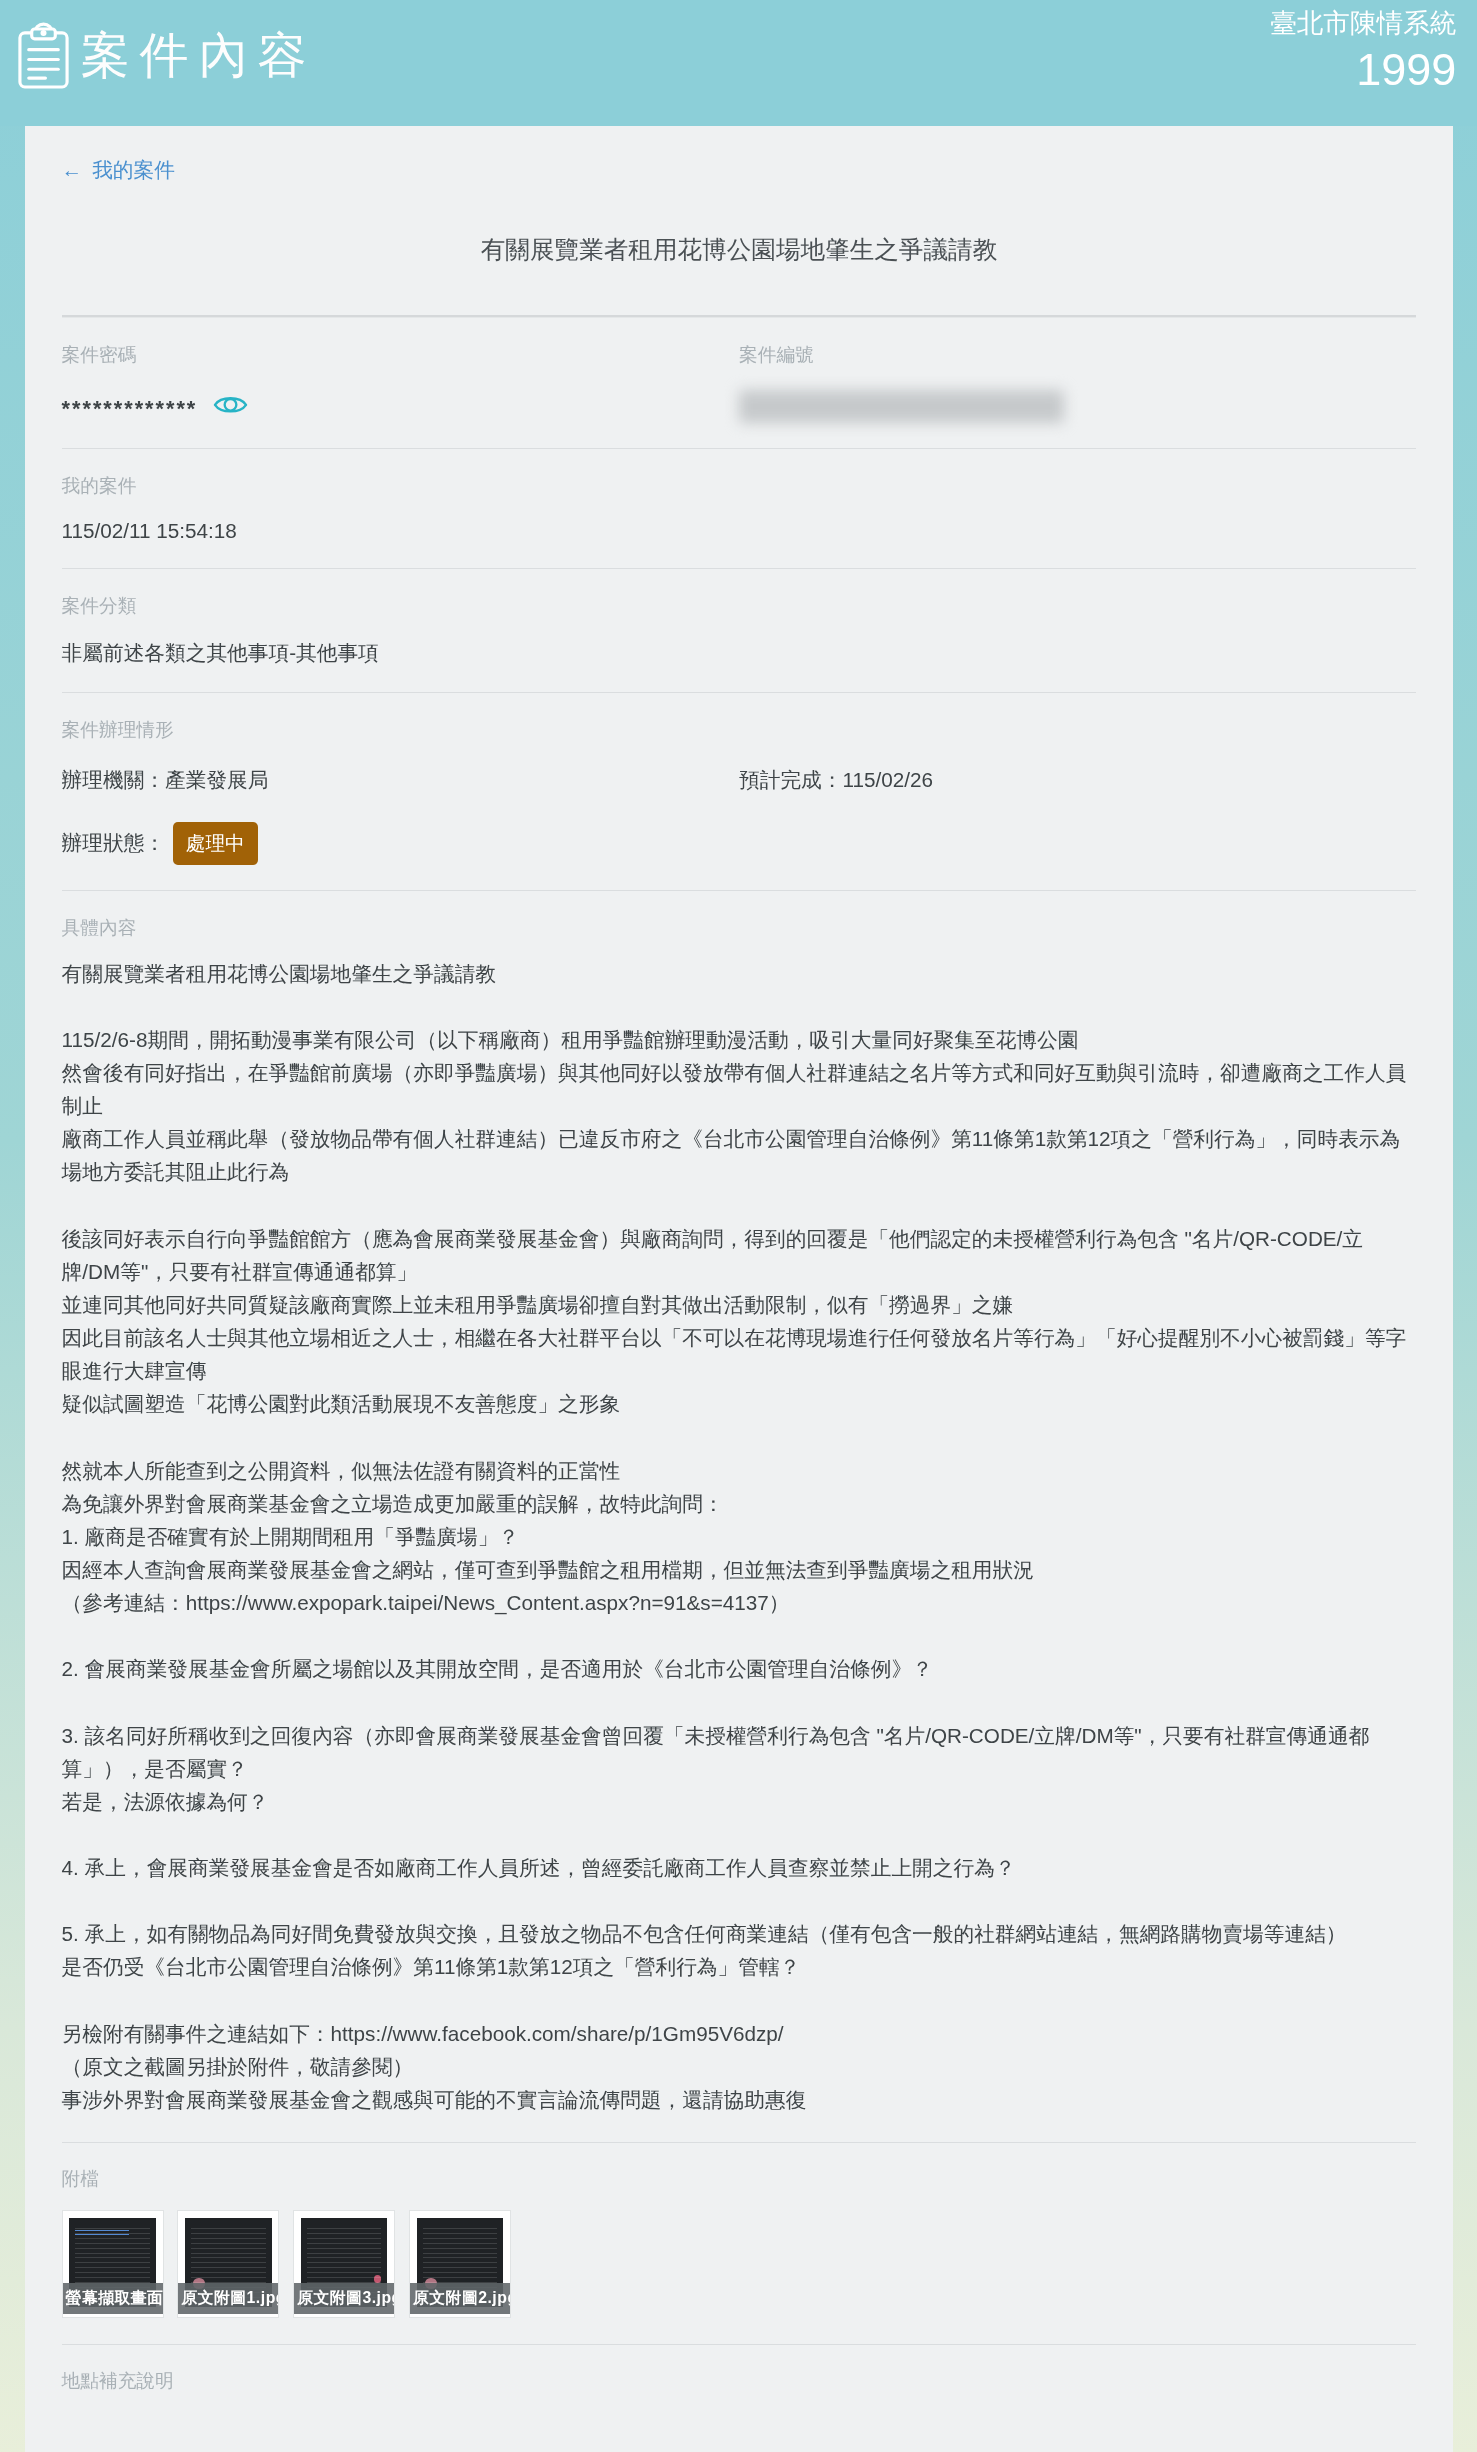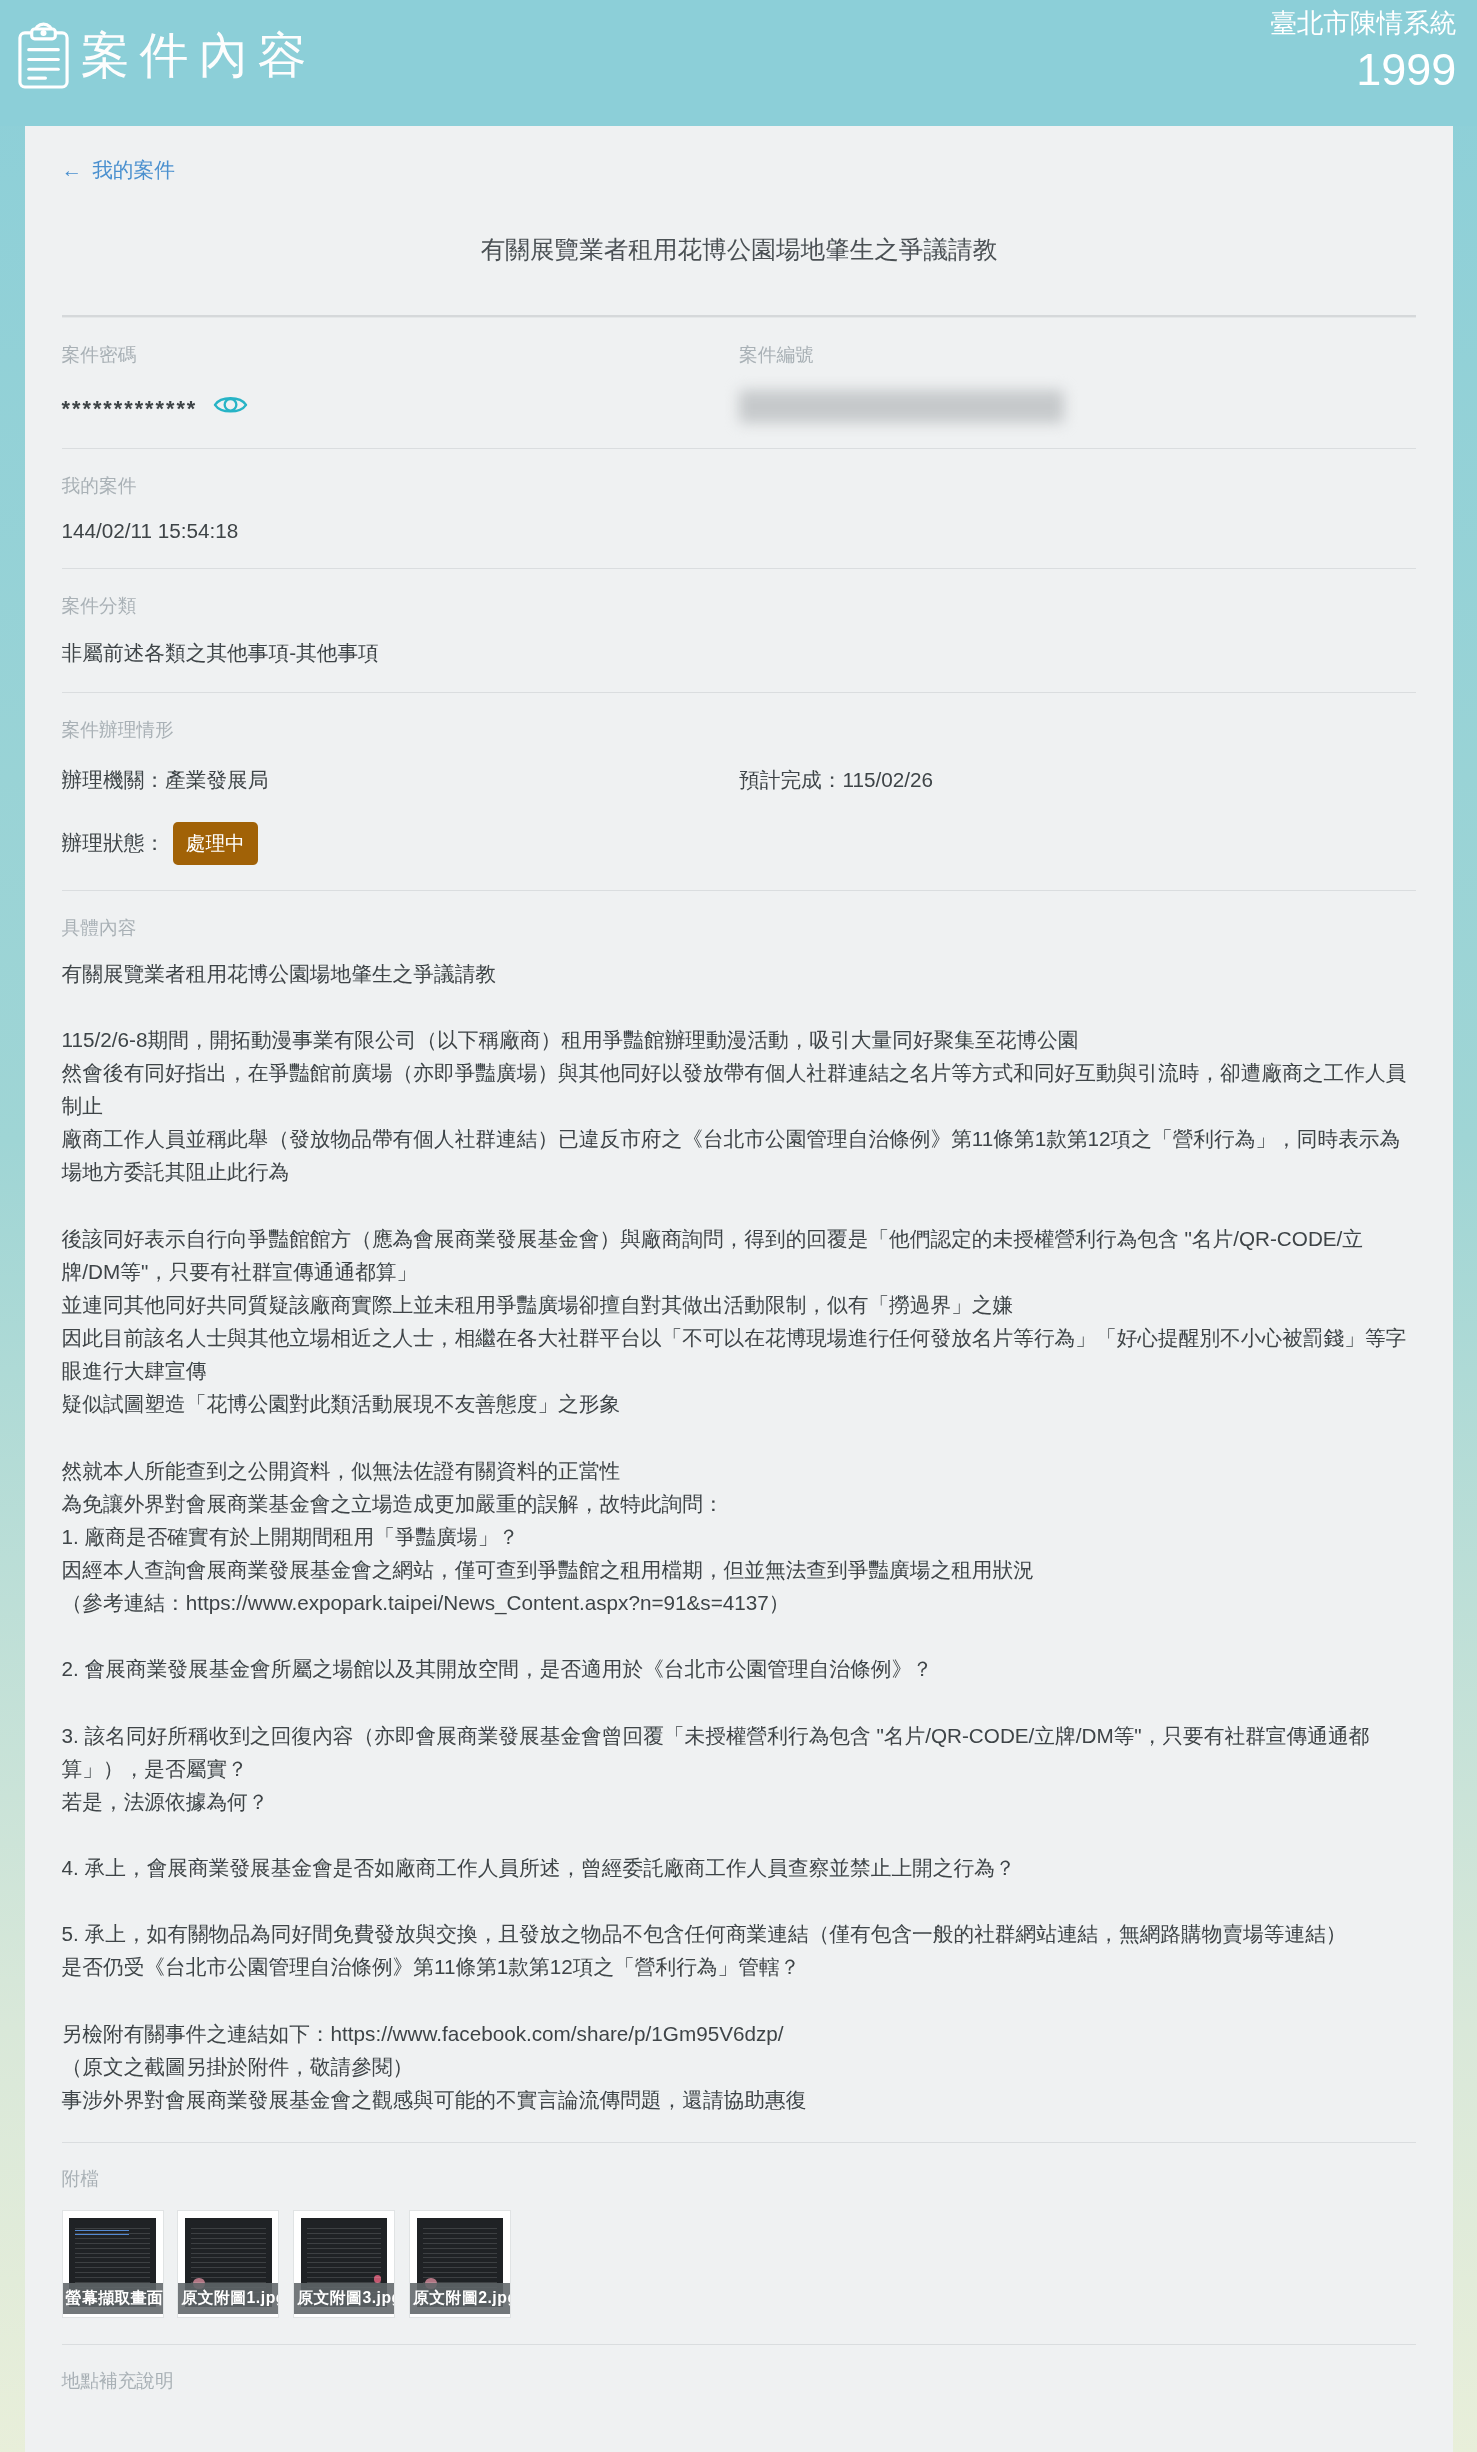--- a/index.html
+++ b/index.html
@@ -230,21 +230,21 @@
       <div class="col">
         <div class="field-label">案件編號</div>
         <div class="redacted-block"></div>
       </div>
     </div>
   </section>
 
   
   <section class="section">
     <div class="field-label">我的案件</div>
-    <div class="field-value">144/02/11 15:54:18</div>
+    <div class="field-value">115/02/11 15:54:18</div>
   </section>
 
   
   <section class="section">
     <div class="field-label">案件分類</div>
     <div class="field-value">非屬前述各類之其他事項-其他事項</div>
   </section>
 
   
   <section class="section">

